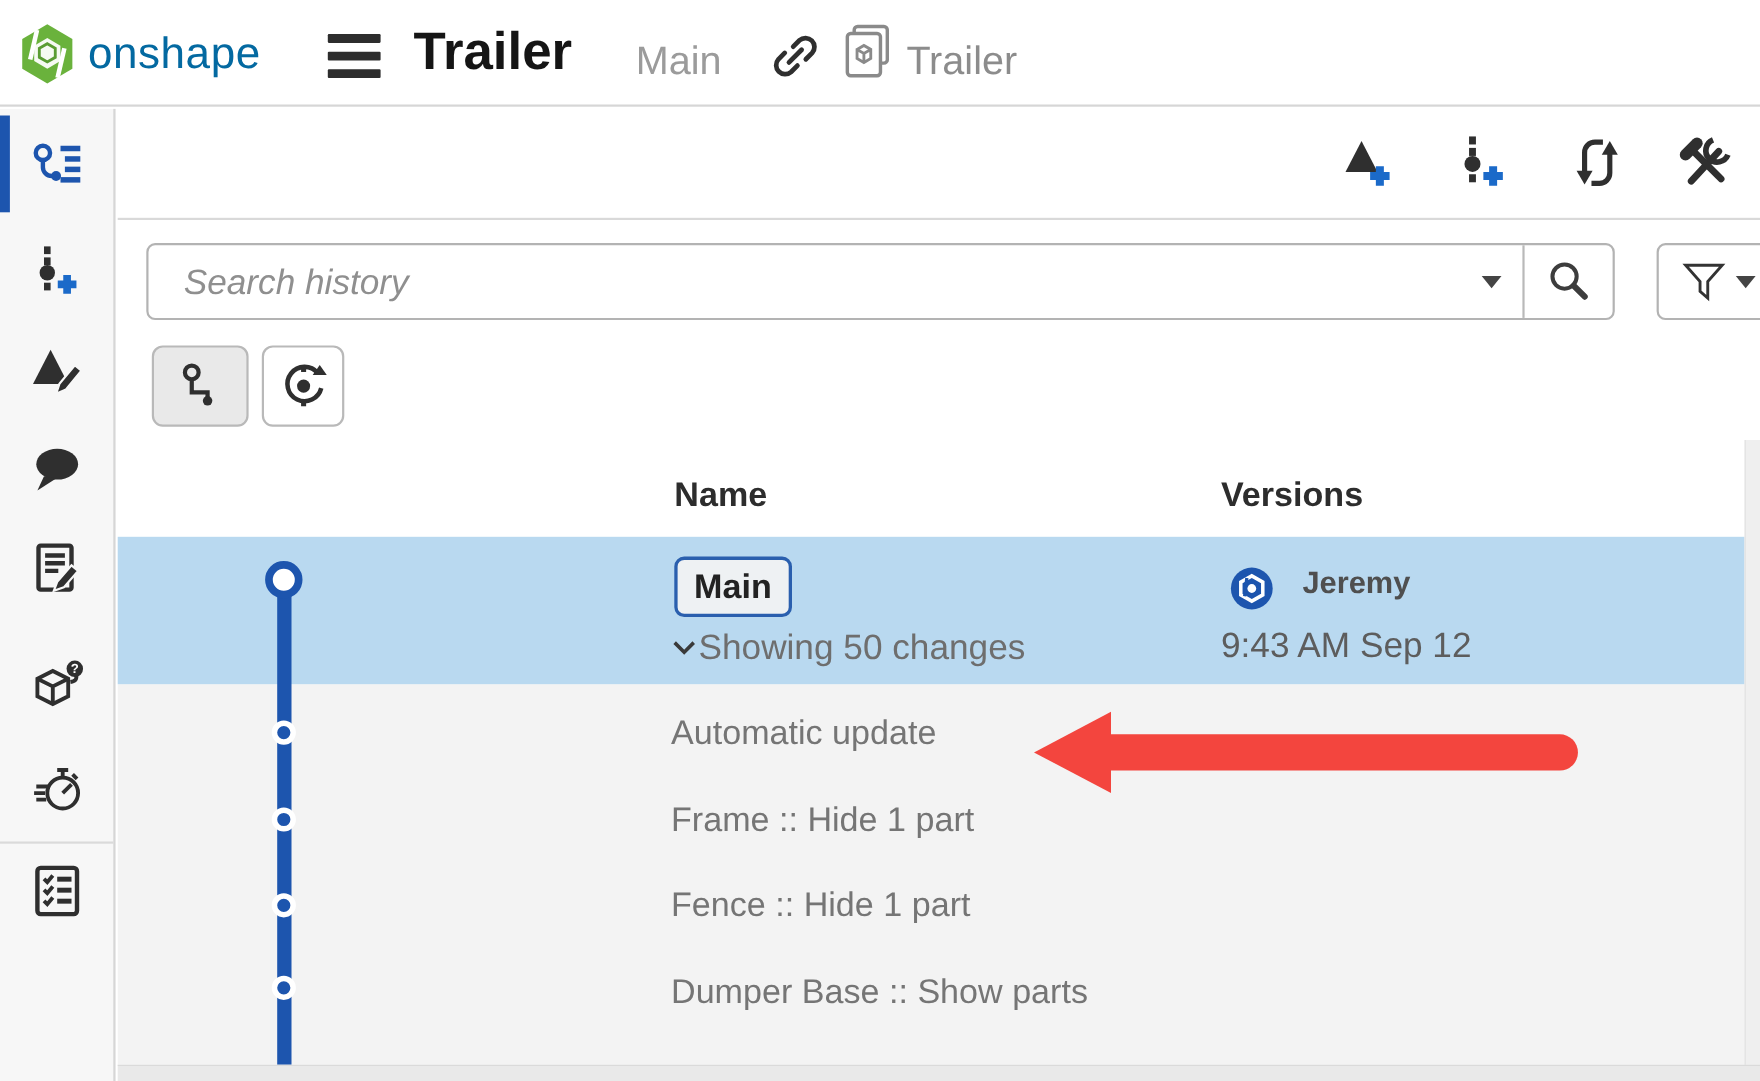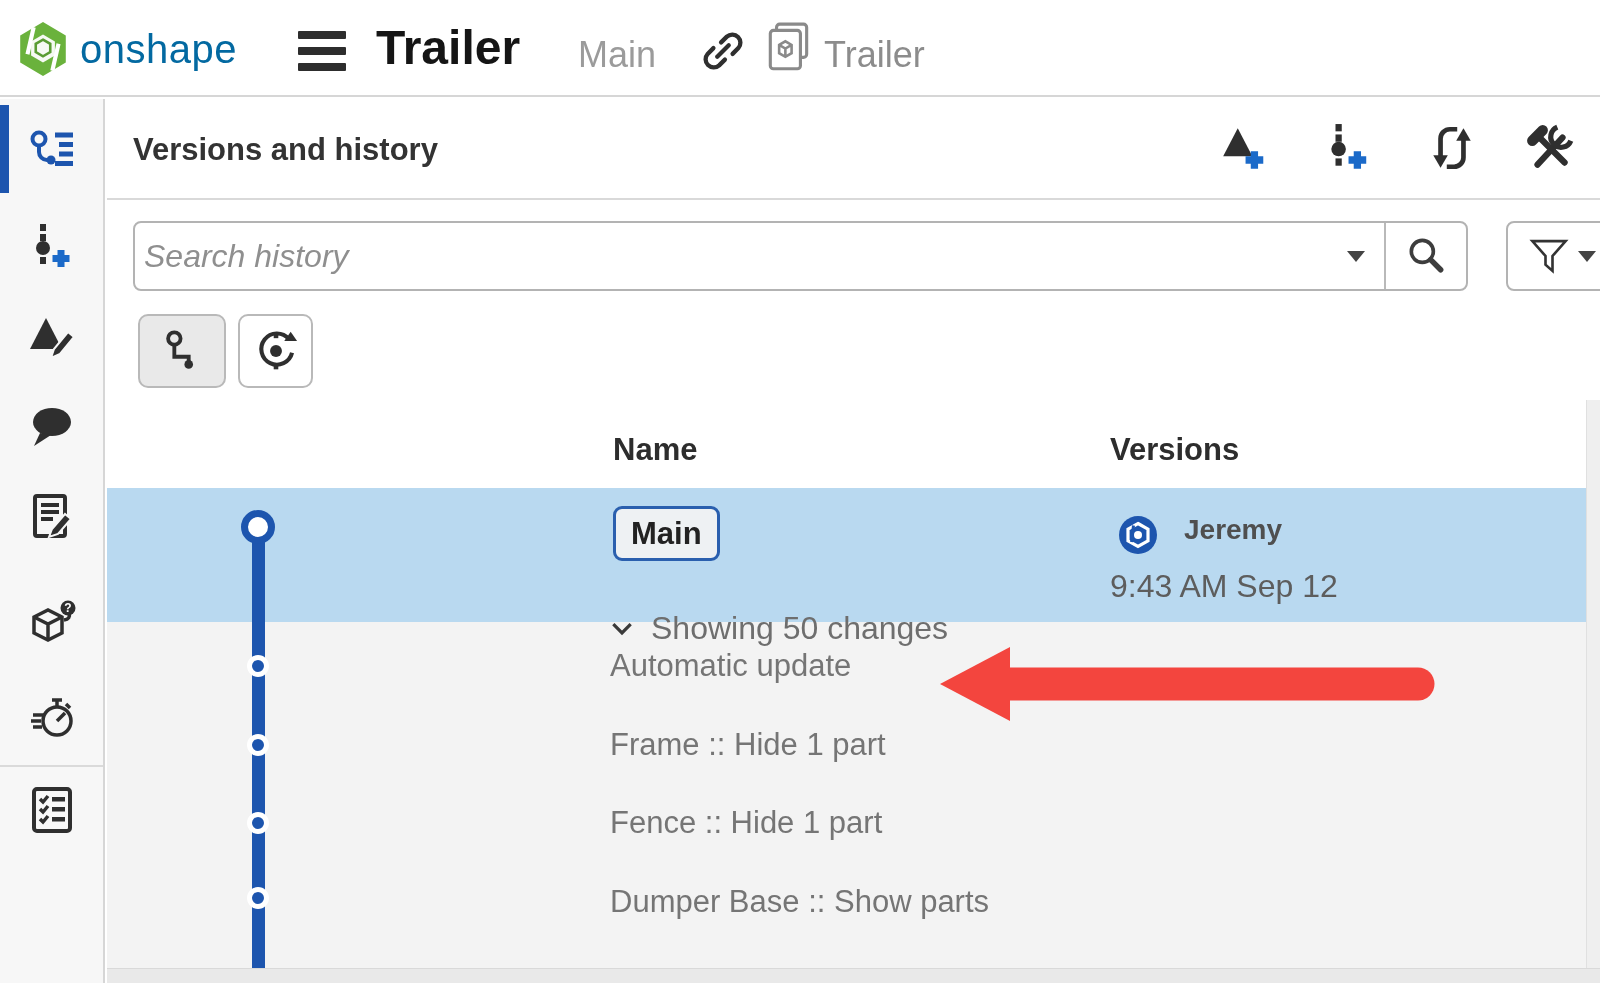--- a/index.html
+++ b/index.html
@@ -28,21 +28,21 @@
   
   #panel-header { left:107px; top:99px; width:1493px; height:101px; background:#fff;
                   border-bottom:2px solid #d9d9d9; }
   .panel-title { left:26px; top:33px; font-size:31px; font-weight:bold; color:#333; }
   .hdr-btn { position:absolute; top:22px; width:50px; height:54px; cursor:pointer; }
 
   
   .search-group { left:133px; top:221px; width:1335px; height:70px; border:2px solid #b3b3b3;
                   border-radius:8px; background:#fff; display:flex; align-items:stretch; }
   .search-input { flex:1; border:none; outline:none; background:transparent;
-                  font-size:32px; padding:0 9px; color:#333;
+                  font-size:32px; padding:0 32px; color:#333;
                   font-family:"Liberation Sans", sans-serif; }
   .search-input::placeholder { font-style:italic; color:#8f8f8f; }
   .caret { width:0; height:0; border-left:9px solid transparent; border-right:9px solid transparent;
            border-top:11px solid #444; align-self:center; }
   .search-caret-zone { width:56px; display:flex; align-items:center; justify-content:center; cursor:pointer; }
   .search-sep { width:2px; background:#b9b9b9; }
   .search-mag { width:80px; display:flex; align-items:center; justify-content:center; cursor:pointer; }
   .filter-btn { left:1506px; top:221px; width:104px; height:70px; border:2px solid #b3b3b3;
                 border-radius:8px; background:#fff; display:flex; align-items:center; gap:8px;
                 padding-left:20px; cursor:pointer; }
@@ -55,21 +55,21 @@
   
   .col-head { position:absolute; top:432px; font-size:31px; font-weight:bold; color:#2d2d2d; }
 
   #rows-bg { left:107px; top:622px; width:1493px; height:346px; background:#f3f3f3; }
   #selected-row { left:107px; top:488px; width:1479px; height:134px; background:#b9d9f0; }
 
   .badge { position:absolute; left:613px; top:506px; height:55px; padding:0 15px;
            border:3px solid #2a5fae; border-radius:9px; background:#eef1f3;
            font-size:31px; font-weight:bold; color:#222; line-height:49px; cursor:pointer; }
   .expander { position:absolute; left:609px; top:568px; height:40px; display:flex;
-              align-items:center; gap:16px; cursor:pointer;margin-top:40px; }
+              align-items:center; gap:0; cursor:pointer; }
   .expander-label { font-size:32px; color:#6e6e6e; }
   .author { position:absolute; left:1184px; top:514px; font-size:28px; color:#4f4f4f;font-weight:bold; }
   .avatar { position:absolute; left:1118px; top:515px; width:40px; height:40px; }
   .mod-time { position:absolute; left:1110px; top:568px; font-size:32px; color:#5d5d5d; }
 
   
   .tl-line { left:252px; top:535px; width:13px; height:433px; background:#1d55ae; }
   .tl-head { left:241px; top:510px; width:34px; height:34px; border:7px solid #1d55ae;
              border-radius:50%; background:#fff; cursor:pointer; }
   .tl-node { position:absolute; left:247px; width:12px; height:12px; background:#1d55ae;
@@ -199,21 +199,20 @@
       </g>
       <g fill="#2f2f2f">
         <rect x="24" y="11" width="13" height="4.5"></rect>
         <rect x="24" y="21" width="13" height="4.5"></rect>
         <rect x="24" y="31" width="13" height="4.5"></rect>
       </g>
     </svg>
   </div>
 
   <div id="panel-header" class="abs">
-    <div class="abs panel-title">Versions and history</div>
 
     <svg class="hdr-btn" style="left:1112px" viewBox="0 0 48 48">
       <path d="M4 32 L18 5 L32 32 Z" fill="#2f2f2f"></path>
       <path d="M34 27 v17 M25.5 35.5 h17" stroke="#1b6ac9" stroke-width="7"></path>
     </svg>
 
     <svg class="hdr-btn" style="left:1216px" viewBox="0 0 48 48">
       <g fill="#2f2f2f">
         <rect x="12" y="1" width="6" height="7"></rect>
         <rect x="12" y="11" width="6" height="7"></rect>

